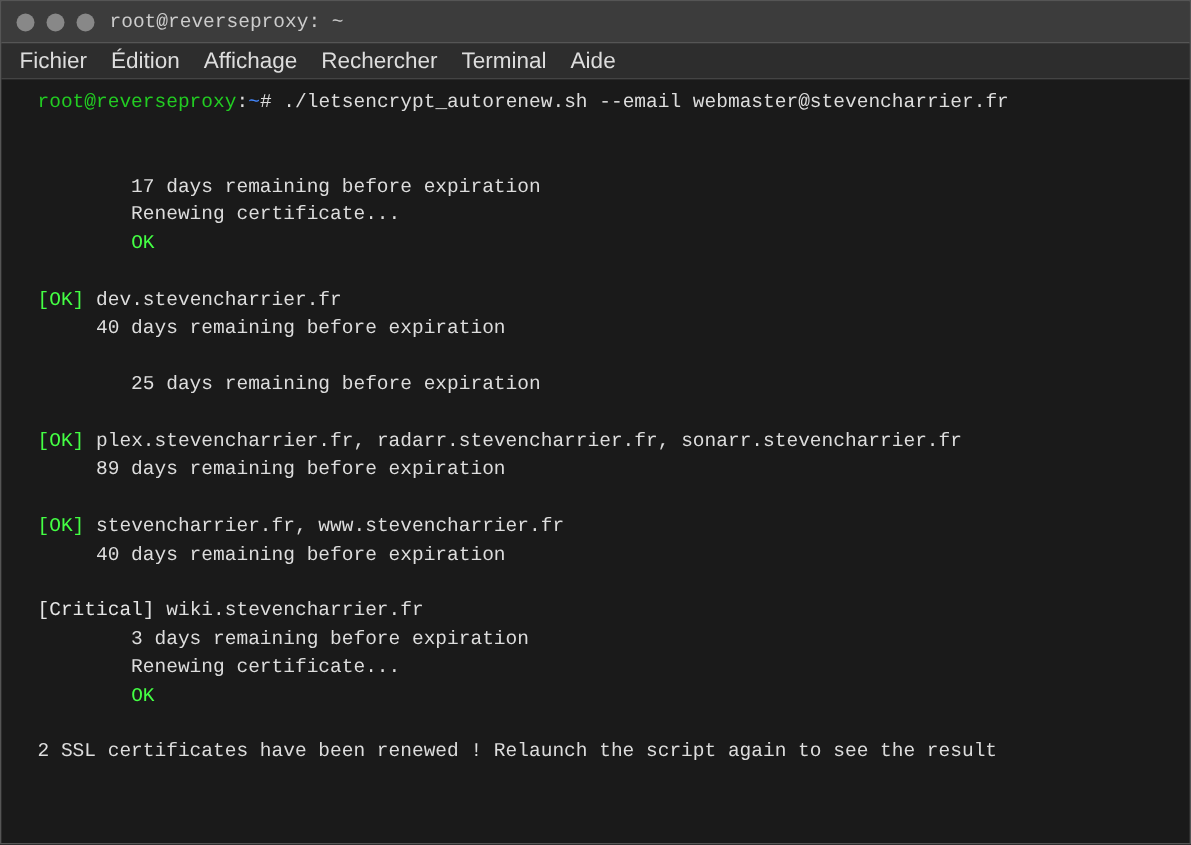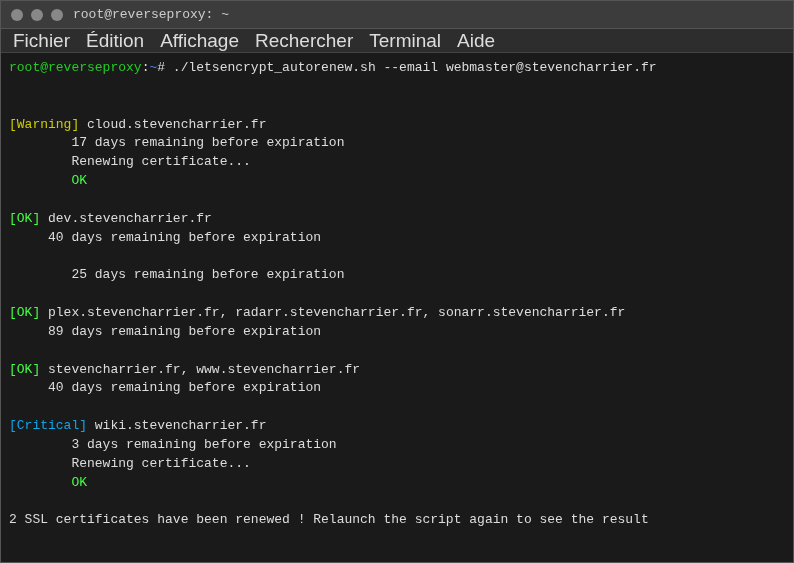--- a/index.html
+++ b/index.html
@@ -67,41 +67,41 @@
       display: flex;
       align-items: center;
       padding: 0 4px;
       border-bottom: 1px solid #444;
       flex-shrink: 0;
     }
 
     .menu-item {
       color: #ddd;
       padding: 2px 8px;
-      font-size: 19px;
+      font-size: 15px;
       font-family: Arial, sans-serif;
       cursor: pointer;
     }
 
     .terminal-body {
       background: #1a1a1a;
       flex: 1;
-      padding: 6px 8px;
+      padding: 6px 24px;
       overflow: hidden;
       color: #ddd;
     }
 
     .line {
       line-height: 1.45;
       white-space: pre;
     }
 
     .green { color: #22cc22; }
     .yellow { color: #cccc00; }
-    .red { color: #0ea5e9; }
+    .red { color: #e5e5e5; }
     .cyan { color: #22cccc; }
     .white { color: #dddddd; }
     .bright-green { color: #44ff44; }
     .blue { color: #4488ff; }
 
     @keyframes blink {
       50% { opacity: 0; }
     }
   </style>
 </head>
@@ -128,21 +128,20 @@
 
   <div class="terminal-body">
 
     <div class="line"><span class="green">root@reverseproxy</span><span class="white">:</span><span class="blue">~</span><span class="white"># </span><span class="white">./letsencrypt_autorenew.sh --email webmaster@stevencharrier.fr</span></div>
 
     <div class="line"> </div>
 
 
     <div class="line"> </div>
 
-    <div class="line"><span class="yellow">[Warning]</span><span class="white"> cloud.stevencharrier.fr</span></div>
     <div class="line"><span class="white">        17 days remaining before expiration</span></div>
     <div class="line"><span class="white">        Renewing certificate...</span></div>
     <div class="line"><span class="white">        </span><span class="bright-green">OK</span></div>
 
     <div class="line"> </div>
 
     <div class="line"><span class="bright-green">[OK]</span><span class="white"> dev.stevencharrier.fr</span></div>
     <div class="line"><span class="white">     40 days remaining before expiration</span></div>
 
     <div class="line"> </div>

